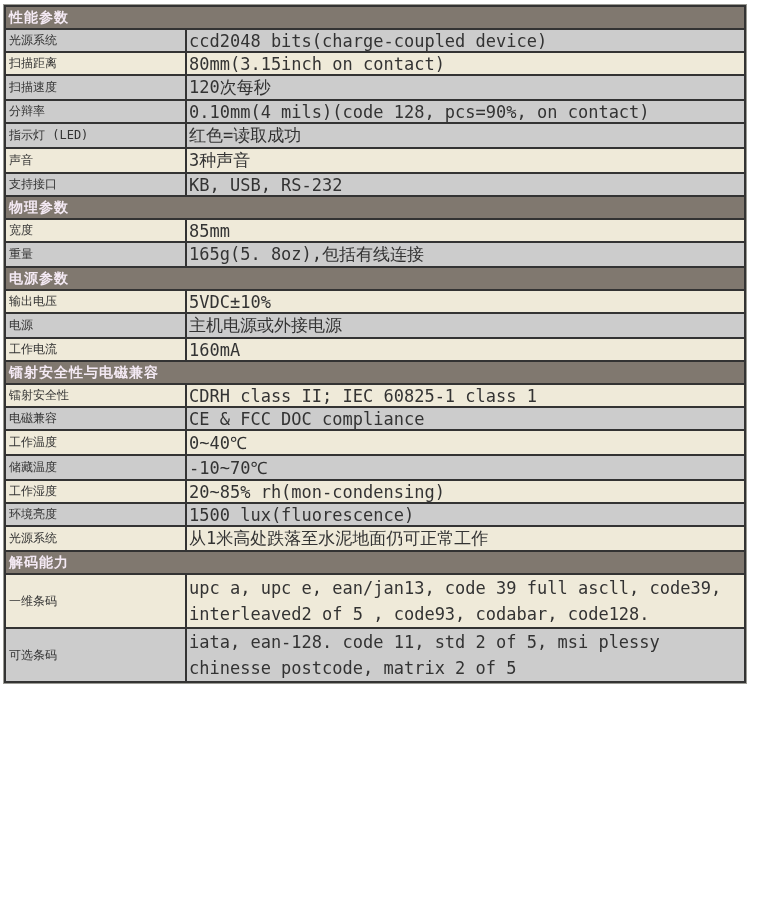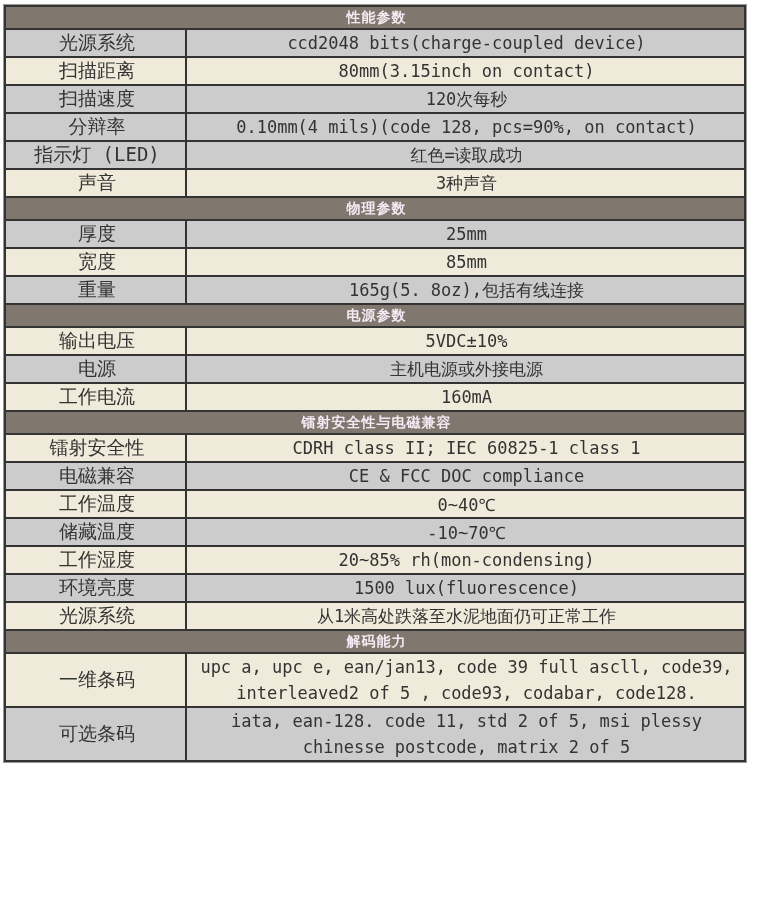--- a/index.html
+++ b/index.html
@@ -15,21 +15,20 @@
     margin:0;
     background:#ffffff;
     color:var(--text);
     font-family:"DejaVu Sans Mono","Liberation Mono",monospace;
   }
   .page{
     width:758px;
     height:900px;
     padding:5px 0 6px 4px;
     background:#ffffff;
-    text-align:center;
   }
   table.spec-table{
     border-collapse:collapse;
     width:742px;
     table-layout:fixed;
     outline:1px solid #9a9a94;
   }
   table.spec-table td{
     border:2px solid var(--border);
     overflow:hidden;
@@ -40,21 +39,21 @@
   td.section-title{
     background:var(--header-bg);
     color:var(--header-text);
     font-weight:bold;
     font-size:14px;
     height:23px;
     padding:0 0 0 3px;
     letter-spacing:1px;
   }
   td.label-cell{
-    font-size:19px;
+    font-size:12px;
     height:23px;
     padding:0 0 0 3px;
   }
   td.value-cell{
     font-size:17px;
     padding:0 0 0 2px;
   }
   tr.cream td{background:var(--cream);}
   tr.grey td{background:var(--grey);}
   .value-line{
@@ -92,26 +91,26 @@
           <td class="value-cell">0.10mm(4 mils)(code 128, pcs=90%, on contact)</td>
         </tr>
         <tr class="grey">
           <td class="label-cell">指示灯 (LED)</td>
           <td class="value-cell">红色=读取成功</td>
         </tr>
         <tr class="cream">
           <td class="label-cell">声音</td>
           <td class="value-cell">3种声音</td>
         </tr>
+        <tr class="grey">
+          <td class="label-cell">支持接口</td>
+          <td class="value-cell">KB, USB, RS-232</td>
+        </tr>
         <tr>
           <td colspan="2" class="section-title">物理参数</td>
-        </tr>
-        <tr class="grey">
-          <td class="label-cell">厚度</td>
-          <td class="value-cell">25mm</td>
         </tr>
         <tr class="cream">
           <td class="label-cell">宽度</td>
           <td class="value-cell">85mm</td>
         </tr>
         <tr class="grey">
           <td class="label-cell">重量</td>
           <td class="value-cell">165g(5. 8oz),包括有线连接</td>
         </tr>
         <tr>

